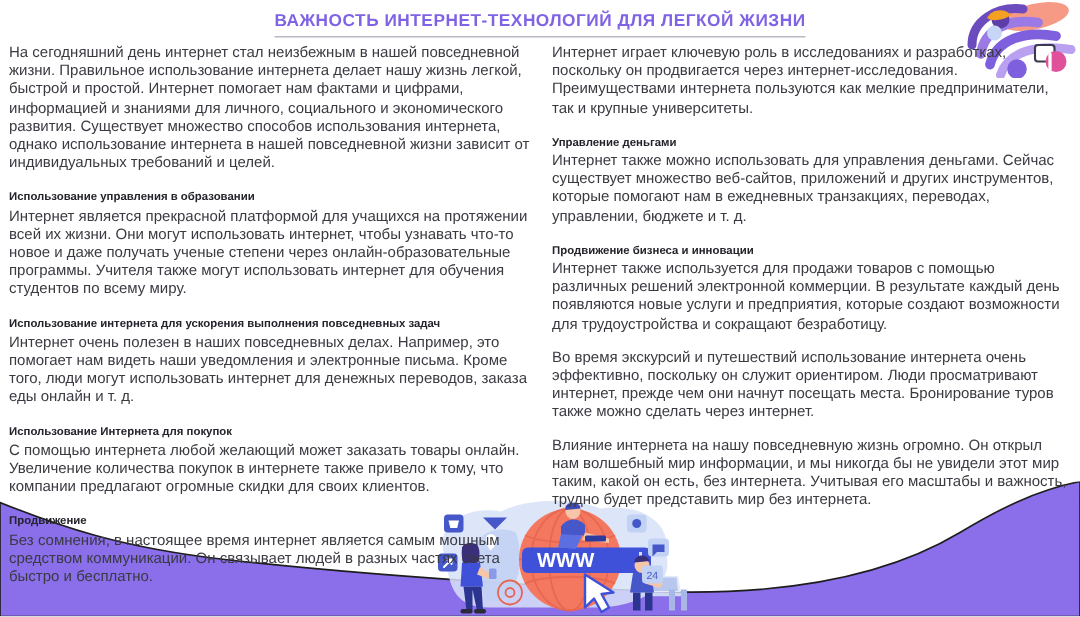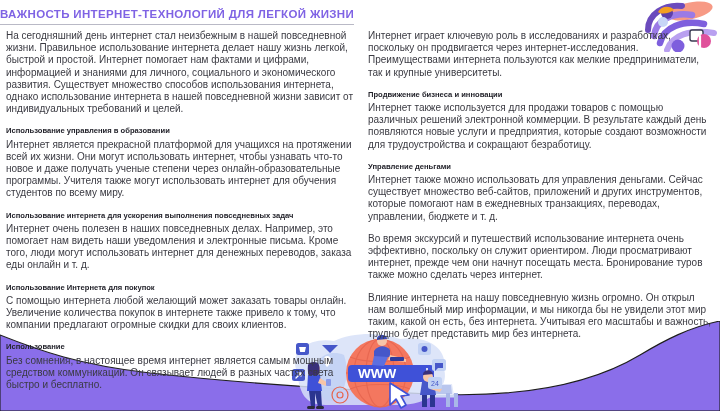--- a/index.html
+++ b/index.html
@@ -23,20 +23,21 @@
     background: #ffffff;
     overflow: hidden;
   }
 
   
   .title-wrap {
     position: absolute;
     left: 0;
     top: 4px;
     width: 720px;
+    text-align: center;
     z-index: 5;
   }
   .title {
     display: inline-block;
     font-size: 11.5px;
     font-weight: bold;
     letter-spacing: 0.35px;
     color: #7f63e4;
     padding-bottom: 3px;
     border-bottom: 1px solid #b9b9c6;
@@ -231,38 +232,38 @@
       </div>
       <div class="block">
         <div class="sec-head">Использование интернета для ускорения выполнения повседневных задач</div>
         <p class="sec-body">Интернет очень полезен в наших повседневных делах. Например, это помогает нам видеть наши уведомления и электронные письма. Кроме того, люди могут использовать интернет для денежных переводов, заказа еды онлайн и т. д.</p>
       </div>
       <div class="block">
         <div class="sec-head">Использование Интернета для покупок</div>
         <p class="sec-body">С помощью интернета любой желающий может заказать товары онлайн. Увеличение количества покупок в интернете также привело к тому, что компании предлагают огромные скидки для своих клиентов.</p>
       </div>
       <div class="block">
-        <div class="sec-head">Использование</div>
+        <div class="sec-head">Продвижение</div>
         <p class="sec-body">Без сомнения, в настоящее время интернет является самым мощным средством коммуникации. Он связывает людей в разных частях света быстро и бесплатно.</p>
       </div>
     </div>
 
     <div class="col col-right">
       <div class="block">
         <p class="sec-body">Интернет играет ключевую роль в исследованиях и разработках, поскольку он продвигается через интернет-исследования. Преимуществами интернета пользуются как мелкие предприниматели, так и крупные университеты.</p>
+      </div>
+      <div class="block">
+        <div class="sec-head">Управление деньгами</div>
+        <p class="sec-body">Интернет также можно использовать для управления деньгами. Сейчас существует множество веб-сайтов, приложений и других инструментов, которые помогают нам в ежедневных транзакциях, переводах, управлении, бюджете и т. д.</p>
       </div>
       <div class="block">
         <div class="sec-head">Продвижение бизнеса и инновации</div>
         <p class="sec-body">Интернет также используется для продажи товаров с помощью различных решений электронной коммерции. В результате каждый день появляются новые услуги и предприятия, которые создают возможности для трудоустройства и сокращают безработицу.</p>
       </div>
       <div class="block">
-        <div class="sec-head">Управление деньгами</div>
-        <p class="sec-body">Интернет также можно использовать для управления деньгами. Сейчас существует множество веб-сайтов, приложений и других инструментов, которые помогают нам в ежедневных транзакциях, переводах, управлении, бюджете и т. д.</p>
-      </div>
-      <div class="block">
         <p class="sec-body">Во время экскурсий и путешествий использование интернета очень эффективно, поскольку он служит ориентиром. Люди просматривают интернет, прежде чем они начнут посещать места. Бронирование туров также можно сделать через интернет.</p>
       </div>
       <div class="block">
         <p class="sec-body">Влияние интернета на нашу повседневную жизнь огромно. Он открыл нам волшебный мир информации, и мы никогда бы не увидели этот мир таким, какой он есть, без интернета. Учитывая его масштабы и важность, трудно будет представить мир без интернета.</p>
       </div>
     </div>
 
   </div>
 
 </div>

